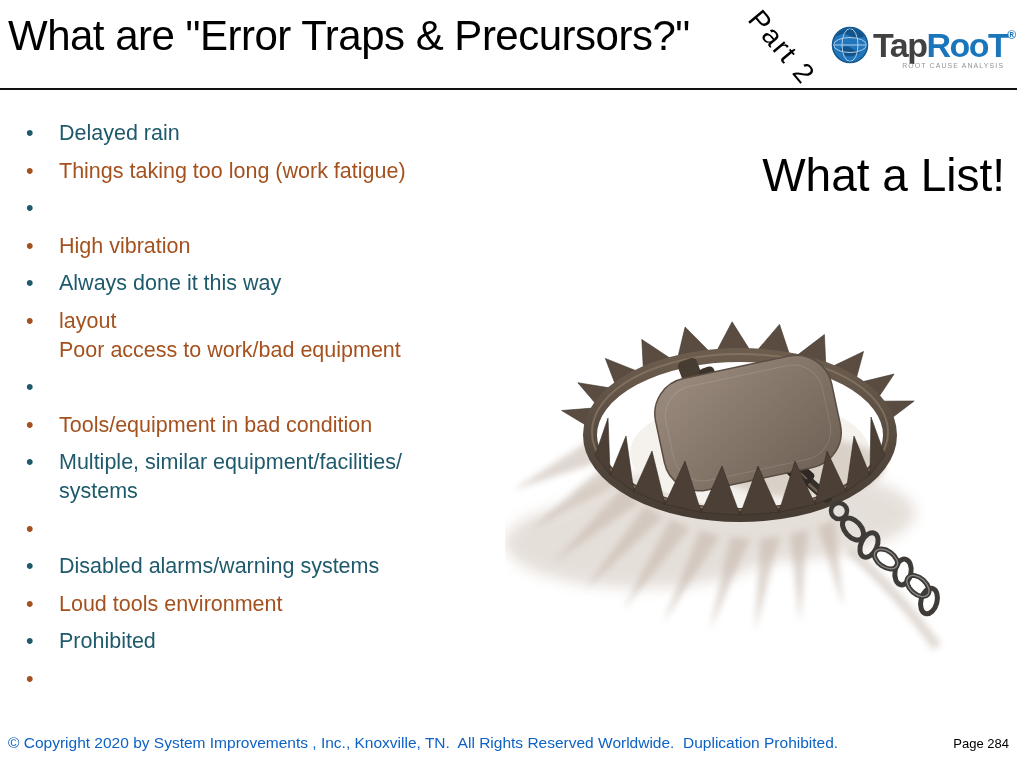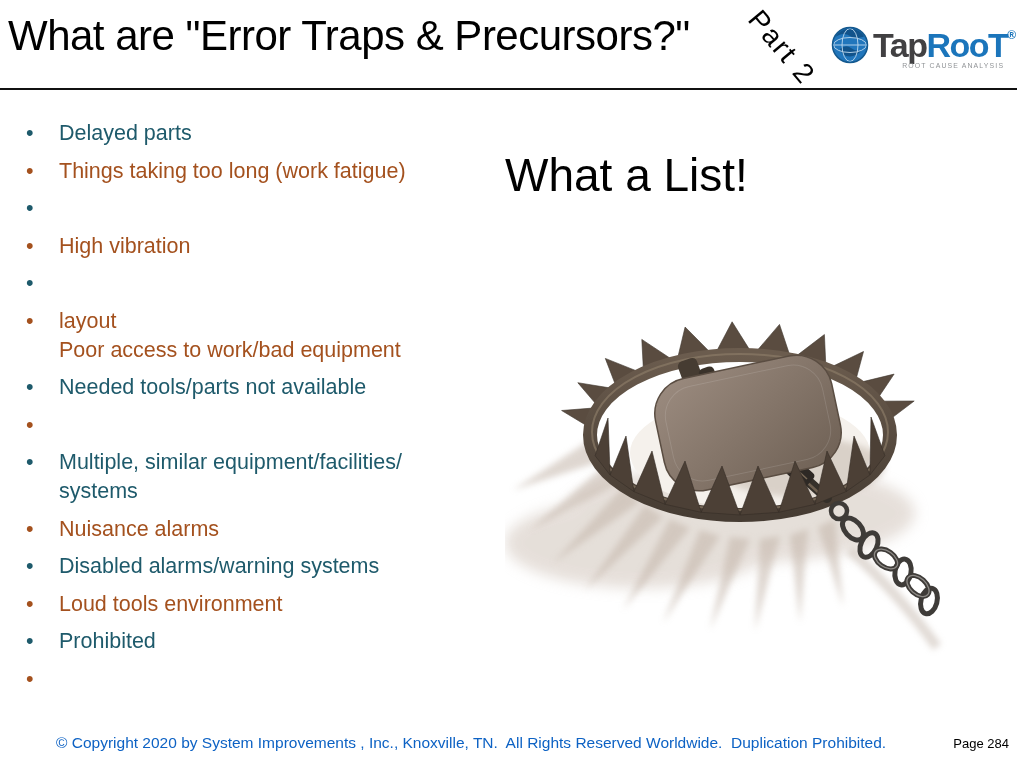--- a/index.html
+++ b/index.html
@@ -39,28 +39,28 @@
     font-size:21.5px;line-height:29px;
   }
   .trap-list li{display:flex;margin:0 0 8.5px 0;}
   .trap-list .bullet{flex:none;width:36px;text-indent:3px;}
   .trap-list .lines{display:block;}
   .trap-list .line{display:block;}
 
   
   .caption{
     position:absolute;left:505px;top:148px;width:500px;margin:0;
-    text-align:left;font-size:46px;font-weight:400;color:#000;white-space:nowrap;
+    text-align:right;font-size:46px;font-weight:400;color:#000;white-space:nowrap;
   }
   .trap{position:absolute;left:505px;top:255px;width:500px;height:450px;}
 
   
   .footer{
     position:absolute;left:8px;right:8px;top:734px;
-    display:flex;justify-content:space-between;align-items:baseline;margin-left:48px;
+    display:flex;justify-content:space-between;align-items:baseline;
   }
   .copyright{color:var(--footer_blue);font-size:15.5px;white-space:pre;}
   .page{color:#000;font-size:13px;}
 </style>
 </head>
 <body>
 
 <div class="slide">
 
   <h1 class="title">What are "Error Traps &amp; Precursors?"</h1>
@@ -89,69 +89,69 @@
     </div>
   </div>
 
   <div class="rule"></div>
 
   <ul class="trap-list">
 
   <li style="color: rgb(30, 90, 107);">
       <span class="bullet">•</span>
       <span class="lines">
-          <span class="line">Delayed parts</span>
+          <span class="line">Delayed rain</span>
         </span>
     </li>
       <li style="color: rgb(164, 81, 30);">
       <span class="bullet">•</span>
       <span class="lines">
           <span class="line">Things taking too long (work fatigue)</span>
         </span>
     </li>
       <li style="color: rgb(30, 90, 107);">
       <span class="bullet">•</span>
     </li>
       <li style="color: rgb(164, 81, 30);">
       <span class="bullet">•</span>
       <span class="lines">
           <span class="line">High vibration</span>
         </span>
     </li>
       <li style="color: rgb(30, 90, 107);">
       <span class="bullet">•</span>
+      <span class="lines">
+          <span class="line">Always done it this way</span>
+        </span>
     </li>
       <li style="color: rgb(164, 81, 30);">
       <span class="bullet">•</span>
       <span class="lines">
           <span class="line">layout</span>
           <span class="line">Poor access to work/bad equipment</span>
         </span>
     </li>
       <li style="color: rgb(30, 90, 107);">
       <span class="bullet">•</span>
-      <span class="lines">
-          <span class="line">Needed tools/parts not available</span>
-        </span>
-    </li>
-      <li style="color: rgb(164, 81, 30);">
-      <span class="bullet">•</span>
+    </li>
+      <li style="color: rgb(164, 81, 30);">
+      <span class="bullet">•</span>
+      <span class="lines">
+          <span class="line">Tools/equipment in bad condition</span>
+        </span>
     </li>
       <li style="color: rgb(30, 90, 107);">
       <span class="bullet">•</span>
       <span class="lines">
           <span class="line">Multiple, similar equipment/facilities/</span>
           <span class="line">systems</span>
         </span>
     </li>
       <li style="color: rgb(164, 81, 30);">
       <span class="bullet">•</span>
-      <span class="lines">
-          <span class="line">Nuisance alarms</span>
-        </span>
     </li>
       <li style="color: rgb(30, 90, 107);">
       <span class="bullet">•</span>
       <span class="lines">
           <span class="line">Disabled alarms/warning systems</span>
         </span>
     </li>
       <li style="color: rgb(164, 81, 30);">
       <span class="bullet">•</span>
       <span class="lines">

